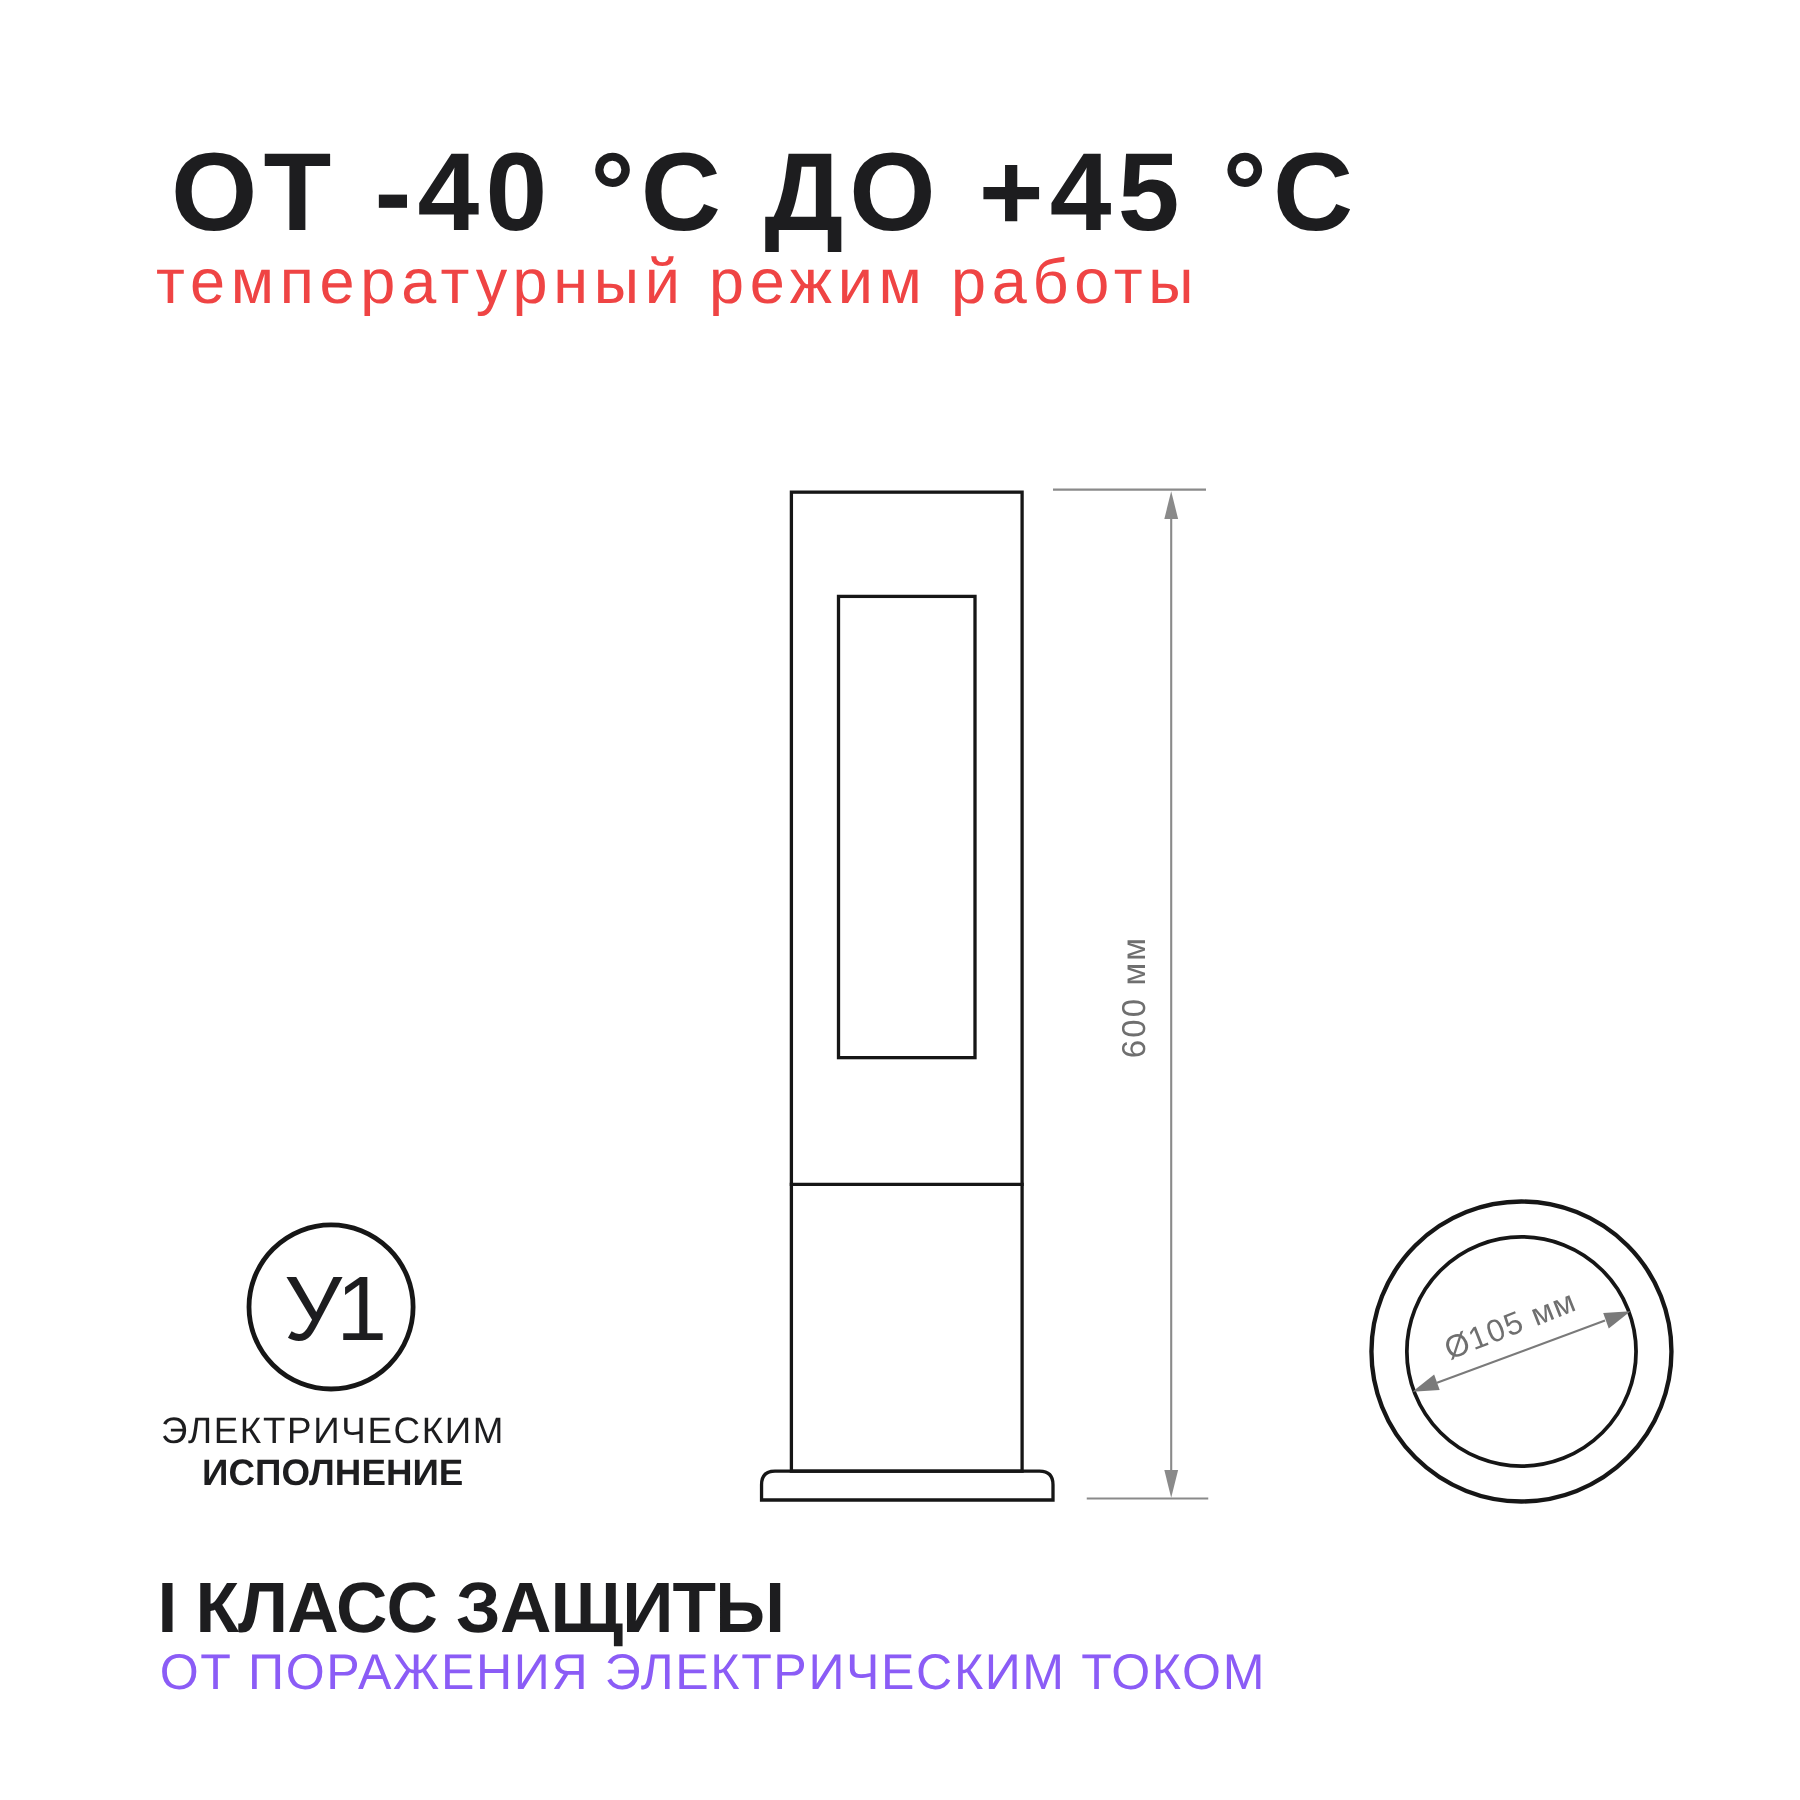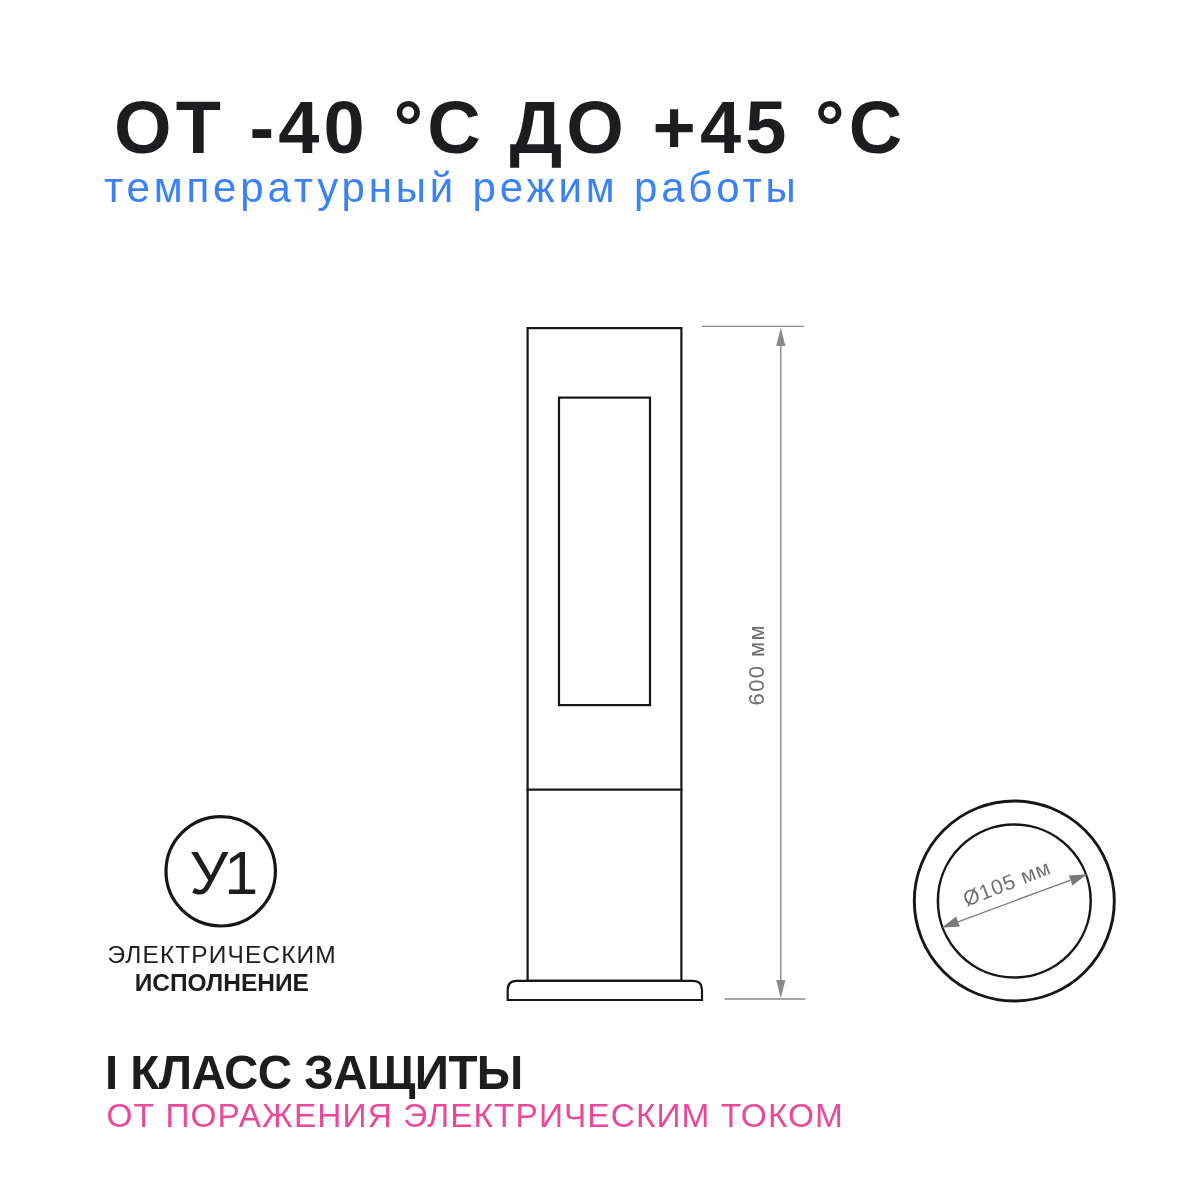--- a/index.html
+++ b/index.html
@@ -4,21 +4,21 @@
 <style>
   html,body{margin:0;padding:0}
   body{width:1200px;height:1200px;background:#ffffff;font-family:"Liberation Sans",sans-serif;position:relative;overflow:hidden}
   .abs{position:absolute;white-space:nowrap;line-height:1}
 </style>
 </head>
 <body>
 
   <div class="abs" id="h1" style="left:114px;top:90.7px;font-size:74px;font-weight:700;color:#1d1d1f;letter-spacing:4.1px">ОТ -40 °С ДО +45 °С</div>
 
-  <div class="abs" id="sub1" style="left:104px;top:166.7px;font-size:42px;font-weight:400;color:#3b82f6;letter-spacing:3.83px">температурный режим работы</div>
+  <div class="abs" id="sub1" style="left:104px;top:166.7px;font-size:42px;font-weight:400;color:#ef4444;letter-spacing:3.83px">температурный режим работы</div>
 
   <svg class="abs" style="left:0;top:0" width="1200" height="1200" viewBox="0 0 1200 1200" fill="none">
 
     <rect x="527.6" y="328.1" width="153.8" height="652.7" stroke="#161616" stroke-width="2.2"></rect>
 
     <rect x="559" y="397.6" width="91" height="307.5" stroke="#161616" stroke-width="2.2"></rect>
 
     <line x1="526.5" y1="789.6" x2="682.5" y2="789.6" stroke="#161616" stroke-width="2.2"></line>
 
     <path d="M 507.7 1000 L 507.7 989.8 Q 507.7 980.8 516.7 980.8 L 693 980.8 Q 702 980.8 702 989.8 L 702 1000 Z" stroke="#161616" stroke-width="2.2"></path>
@@ -47,17 +47,17 @@
 
     <path d="M 941.6 927.8 L 959.8 926.6 L 956.1 916.4 Z" fill="#7a7a7a"></path>
 
     <path d="M 1087 874.2 L 1068.8 875.4 L 1072.5 885.6 Z" fill="#7a7a7a"></path>
 
     <text x="0" y="0" transform="translate(1009.5,889.8) rotate(-21.5)" text-anchor="middle" font-family="Liberation Sans" font-size="21" fill="#6f6f6f" letter-spacing="0.9">Ø105 мм</text>
   </svg>
 
   <div class="abs" id="h2" style="left:105px;top:1049.4px;font-size:47.5px;font-weight:700;color:#1d1d1f;letter-spacing:-0.57px">I КЛАСС ЗАЩИТЫ</div>
 
-  <div class="abs" id="sub2" style="left:106.5px;top:1099px;font-size:33.4px;font-weight:400;color:#ec4899;letter-spacing:1.09px">ОТ ПОРАЖЕНИЯ ЭЛЕКТРИЧЕСКИМ ТОКОМ</div>
+  <div class="abs" id="sub2" style="left:106.5px;top:1099px;font-size:33.4px;font-weight:400;color:#8b5cf6;letter-spacing:1.09px">ОТ ПОРАЖЕНИЯ ЭЛЕКТРИЧЕСКИМ ТОКОМ</div>
 
   <div class="abs" id="cl1" style="left:107.4px;top:943.1px;font-size:24.5px;font-weight:400;color:#1d1d1f;letter-spacing:1.1px">ЭЛЕКТРИЧЕСКИМ</div>
 
   <div class="abs" id="cl2" style="left:134.7px;top:971.1px;font-size:24.5px;font-weight:700;color:#1d1d1f;letter-spacing:0px">ИСПОЛНЕНИЕ</div>
 
 </body></html>

